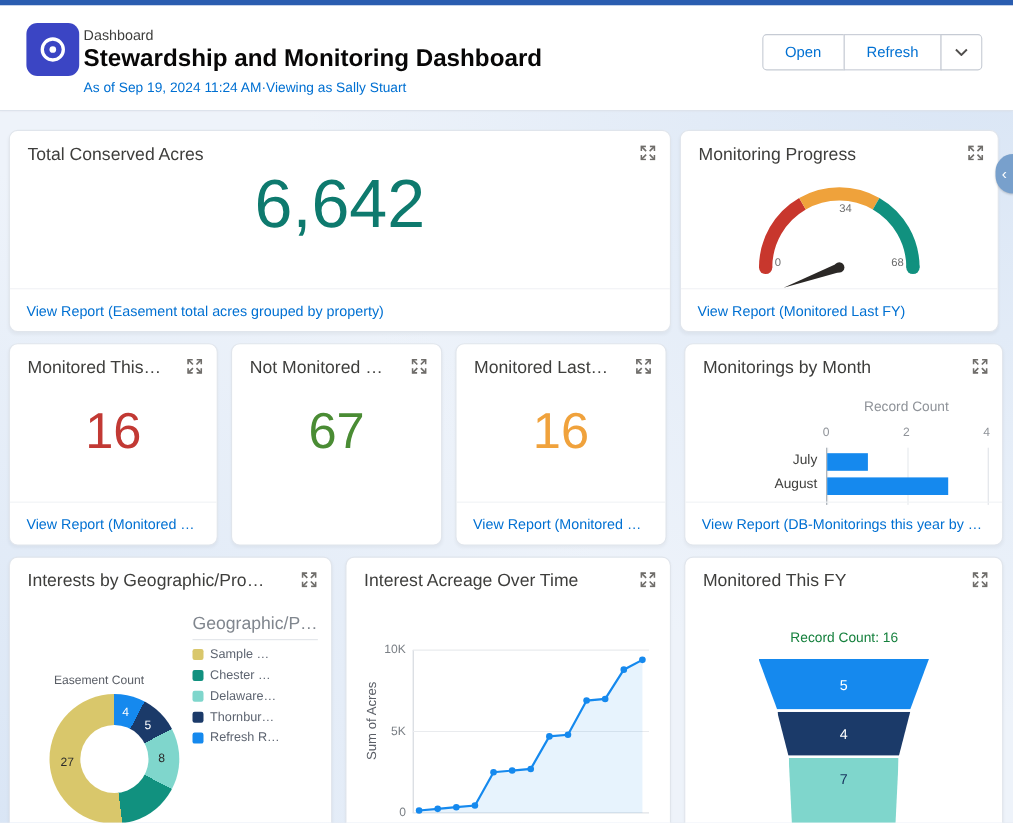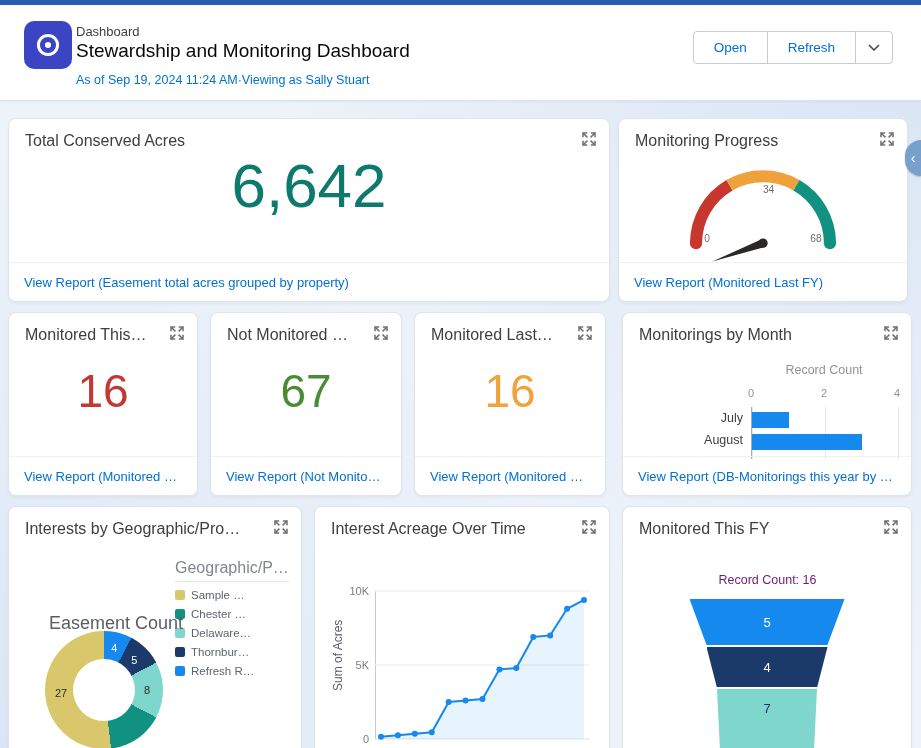--- a/index.html
+++ b/index.html
@@ -9,21 +9,21 @@
       radial-gradient(circle at 100% 0%, rgba(197,216,240,.55), rgba(197,216,240,0) 55%),
       radial-gradient(circle at 0% 100%, rgba(197,216,240,.5), rgba(197,216,240,0) 50%),
       #eef3fa;}
   [data-interactable="true"]{cursor:pointer;}
 
   
   .topbar{position:absolute;left:0;top:0;right:0;height:5px;}
   .hdr{position:absolute;left:0;top:5px;right:0;height:95px;background:#fff;border-bottom:1px solid #dde3ec;box-shadow:0 1px 2px rgba(0,0,0,.05);}
   .hdr-icon{position:absolute;left:24px;top:16px;width:48px;height:48px;border-radius:10px;display:flex;align-items:center;justify-content:center;}
   .app-label{position:absolute;left:76px;top:19px;font-size:13px;color:#3e3e3c;}
-  .hdr-title{position:absolute;left:76px;top:35px;margin:0;font-size:19px;font-weight:400;color:#080707;}
+  .hdr-title{position:absolute;left:76px;top:35px;margin:0;font-size:22px;font-weight:700;color:#080707;}
   .hdr-sub{position:absolute;left:76px;top:68px;font-size:12.5px;color:#0070d2;}
   .btn-group{position:absolute;right:28px;top:26px;display:flex;}
   .btn{height:33px;padding:0 20px;background:#fff;border:1px solid #c6cbd4;color:#0070d2;font-size:13.5px;font-family:inherit;margin-left:-1px;display:flex;align-items:center;justify-content:center;}
   .btn:first-child{border-radius:4px 0 0 4px;margin-left:0;}
   .btn-dd{padding:0 12px;border-radius:0 4px 4px 0;}
 
   
   .card{position:absolute;background:#fff;border:1px solid #e0e5ec;border-radius:8px;box-shadow:0 2px 3px rgba(0,0,0,.04);}
   .card-head{display:flex;justify-content:space-between;align-items:flex-start;padding:13px 13px 0 16px;}
   .card-head h2{margin:0;font-size:16px;font-weight:400;color:#3e3e3c;white-space:nowrap;overflow:hidden;}
@@ -57,36 +57,36 @@
   .b-tick0{left:0;} .b-tick1{left:50%;} .b-tick2{left:100%;}
   .b-plot{position:absolute;left:112px;width:146px;top:44px;height:52px;border-left:1px solid #a7adb5;border-right:1px solid #e3e6ea;
     background-image:linear-gradient(to right,#e3e6ea 1px,transparent 1px);background-size:73px 100%;}
   .b-row{position:absolute;left:0;right:0;height:16px;}
   .b-row1{top:5px;} .b-row2{top:27px;}
   .b-bar{height:16px;}
   .b-cat{position:absolute;width:104px;left:0;text-align:right;color:#3e3e3c;}
   .b-cat1{top:48px;} .b-cat2{top:70px;}
 
   
-  .series-label{position:absolute;left:40px;top:106px;font-size:18px;color:#5a5e66;}
+  .series-label{position:absolute;left:40px;top:106px;font-size:11px;color:#5a5e66;}
   .donut{position:absolute;left:36px;top:124px;width:118px;height:118px;border-radius:50%;}
   .donut::after{content:"";position:absolute;left:28px;top:28px;right:28px;bottom:28px;background:#fff;border-radius:50%;z-index:1;}
   .donut-label{position:absolute;transform:translate(-50%,-50%);font-size:11px;z-index:2;}
   .legend{position:absolute;top:52px;right:12px;width:114px;font-size:11.5px;color:#5d6470;}
   .lg-title{color:#80868e;padding-bottom:4px;border-bottom:1px solid #e2e5e9;margin-bottom:7px;font-size:16px;}
   .lg-row{display:flex;align-items:center;gap:6px;margin-bottom:7px;}
   .lg-chip{width:10px;height:10px;border-radius:2px;flex:none;}
 
   
   .y-axis-label{position:absolute;left:16px;top:184px;transform:rotate(-90deg);transform-origin:left top;font-size:12px;color:#5a5e66;white-space:nowrap;}
   .y-ticks{position:absolute;left:22px;top:78px;height:160px;width:32px;display:flex;flex-direction:column;justify-content:space-between;align-items:flex-end;font-size:11px;color:#7a7f85;}
   .line-svg{position:absolute;left:60px;top:78px;}
 
   
-  .f-sub{position:absolute;left:1px;right:0;top:66px;text-align:center;font-size:12.5px;color:#701a75;}
+  .f-sub{position:absolute;left:1px;right:0;top:66px;text-align:center;font-size:12.5px;color:#15803d;}
   .funnel{position:absolute;left:0;right:0;top:92px;}
   .f-seg{margin:0 auto 2px auto;display:flex;align-items:center;justify-content:center;font-size:13px;}
   .f1{width:155px;height:46px;clip-path:polygon(0 0,100% 0,89% 100%,11% 100%);}
   .f2{width:121px;height:40px;clip-path:polygon(0 0,100% 0,91.5% 100%,8.5% 100%);}
   .f3{width:100px;height:70px;clip-path:polygon(0 0,100% 0,96% 100%,4% 100%);align-items:flex-start;padding-top:12px;}
 
   
   .side-tab{position:absolute;right:0;top:140px;width:16px;height:36px;border-radius:18px 0 0 18px;display:flex;align-items:center;justify-content:center;color:#fff;font-size:14px;box-shadow:0 1px 2px rgba(0,0,0,.2);}
 </style>
 </head>
@@ -179,23 +179,20 @@
     <div class="card-head">
       <h2 data-interactable="false">Not Monitored …</h2>
       <span class="expand" data-interactable="true">
         <svg width="14" height="14" viewBox="0 0 14 14" fill="none" stroke="#706e6b" stroke-width="1.5">
             <path d="M5.2 1H1v4.2M8.8 1H13v4.2M13 8.8V13H8.8M5.2 13H1V8.8"></path>
             <path d="M1 1l4.4 4.4M13 1L8.6 5.4M13 13L8.6 8.6M1 13l4.4-4.4"></path>
           </svg>
       </span>
     </div>
     <div class="metric metric-sm" data-interactable="false" style="color: rgb(74, 140, 52);">67</div>
-    <div class="card-foot">
-        <a class="report-link" data-interactable="true">View Report (Not Monito…</a>
-      </div>
   </section>
 
   <section class="card c-mlast" data-interactable="false">
     <div class="card-head">
       <h2 data-interactable="false">Monitored Last…</h2>
       <span class="expand" data-interactable="true">
         <svg width="14" height="14" viewBox="0 0 14 14" fill="none" stroke="#706e6b" stroke-width="1.5">
             <path d="M5.2 1H1v4.2M8.8 1H13v4.2M13 8.8V13H8.8M5.2 13H1V8.8"></path>
             <path d="M1 1l4.4 4.4M13 1L8.6 5.4M13 13L8.6 8.6M1 13l4.4-4.4"></path>
           </svg>

